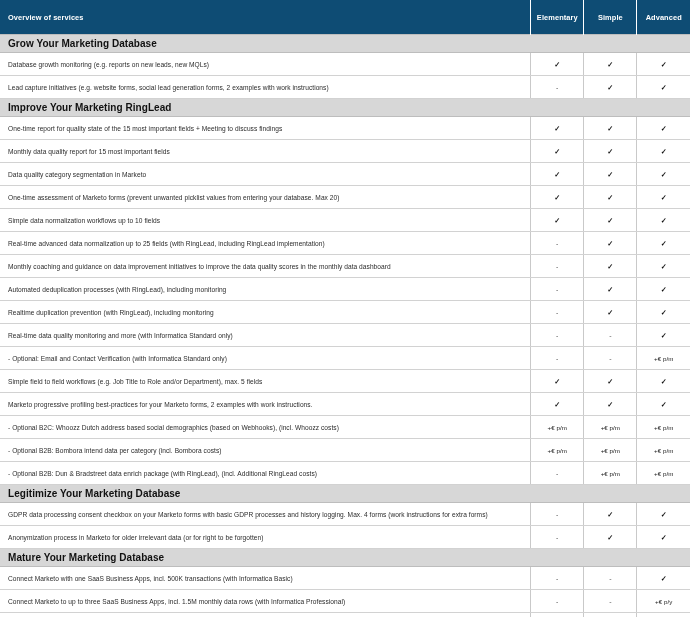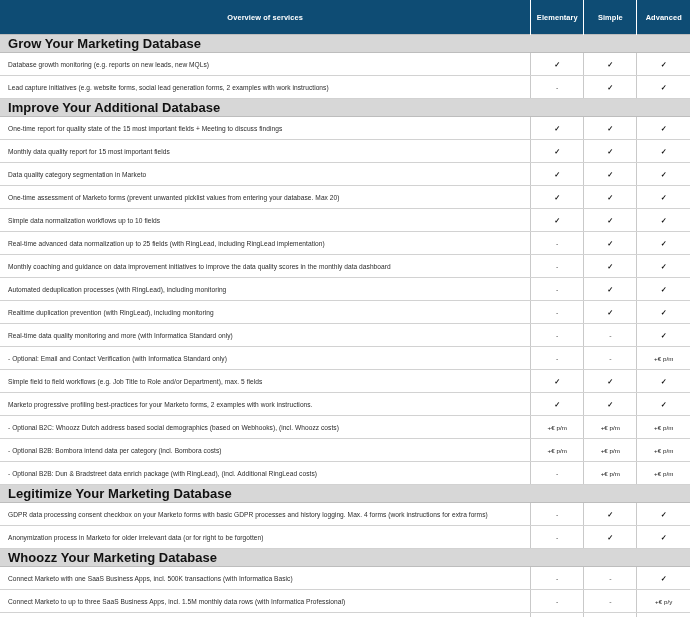--- a/index.html
+++ b/index.html
@@ -23,35 +23,35 @@
   table.services-table col.c-tier { width: 53px; }
 
   
   thead th {
     background: #0e4c74;
     color: #ffffff;
     font-size: 7.4px;
     font-weight: bold;
     height: 18px;
     padding: 0 8px;
-    text-align: center;
+    text-align: left;
     vertical-align: middle;
     border-right: 1px solid #ffffff;
     letter-spacing: 0.1px;
   }
   thead th.tier-head {
     text-align: center;
     padding: 8px 2px;
   }
   thead th:last-child { border-right: none; }
 
   
   tr.section-row td {
     background: #d7d7d7;
-    font-size: 13px;
+    font-size: 10px;
     font-weight: bold;
     height: 17px;
     padding: 0 8px;
     color: #111111;
     border-bottom: 1px solid #bdbdbd;
     border-top: 1px solid #bdbdbd;
     letter-spacing: 0.05px;
     margin-left: 45px;
   }
 
@@ -117,21 +117,21 @@
         <td class="tier">✓</td>
         <td class="tier">✓</td>
       </tr>
       <tr class="item-row">
         <td class="desc">Lead capture initiatives (e.g. website forms, social lead generation forms, 2 examples with work instructions)</td>
         <td class="tier dash">-</td>
         <td class="tier">✓</td>
         <td class="tier">✓</td>
       </tr>
       <tr class="section-row">
-        <td colspan="4">Improve Your Additional Database</td>
+        <td colspan="4">Improve Your Marketing RingLead</td>
       </tr>
       <tr class="item-row">
         <td class="desc">One-time report for quality state of the 15 most important fields + Meeting to discuss findings</td>
         <td class="tier">✓</td>
         <td class="tier">✓</td>
         <td class="tier">✓</td>
       </tr>
       <tr class="item-row">
         <td class="desc">Monthly data quality report for 15 most important fields</td>
         <td class="tier">✓</td>
@@ -231,21 +231,21 @@
         <td class="tier">✓</td>
         <td class="tier">✓</td>
       </tr>
       <tr class="item-row">
         <td class="desc">Anonymization process in Marketo for older irrelevant data (or for right to be forgotten)</td>
         <td class="tier dash">-</td>
         <td class="tier">✓</td>
         <td class="tier">✓</td>
       </tr>
       <tr class="section-row">
-        <td colspan="4">Whoozz Your Marketing Database</td>
+        <td colspan="4">Mature Your Marketing Database</td>
       </tr>
       <tr class="item-row">
         <td class="desc">Connect Marketo with one SaaS Business Apps, incl. 500K transactions (with Informatica Basic)</td>
         <td class="tier dash">-</td>
         <td class="tier dash">-</td>
         <td class="tier">✓</td>
       </tr>
       <tr class="item-row">
         <td class="desc">Connect Marketo to up to three SaaS Business Apps, incl. 1.5M monthly data rows (with Informatica Professional)</td>
         <td class="tier dash">-</td>

